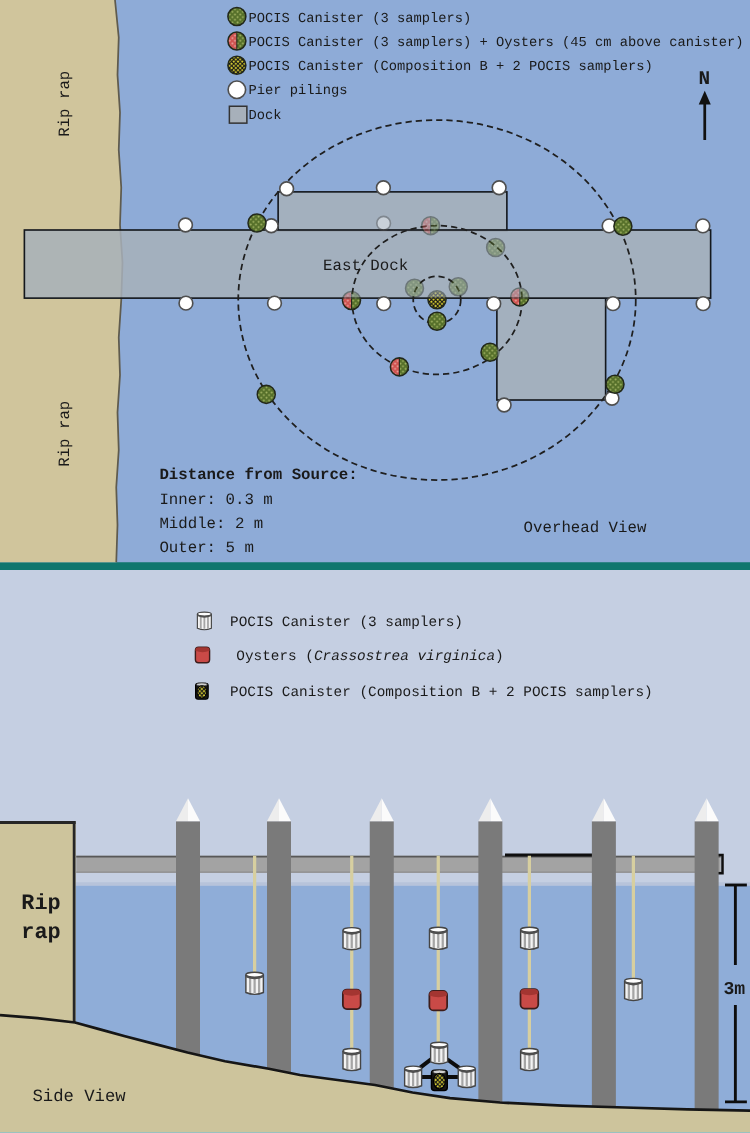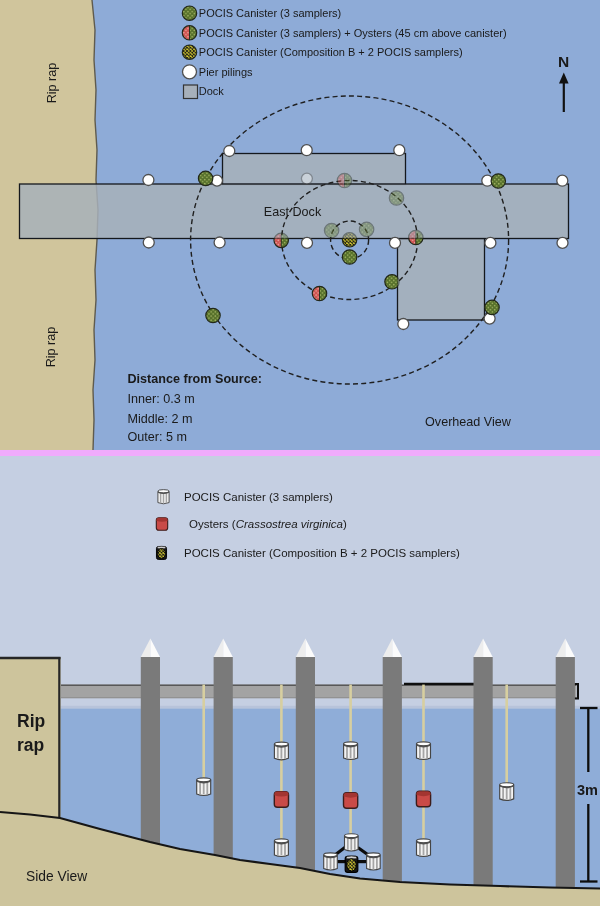--- a/index.html
+++ b/index.html
@@ -1,17 +1,17 @@
 <!DOCTYPE html>
 <html><head>
 <meta charset="utf-8">
 <style>
   html,body{margin:0;padding:0;background:#ffffff;}
-  .page{position:relative;width:600px;height:906px;background:#f0abfc;overflow:hidden;
-        font-family:Liberation Sans, sans-serif;}
+  .page{position:relative;width:600px;height:906px;background:#0f766e;overflow:hidden;
+        font-family:Liberation Mono, monospace;}
   .panel{position:absolute;left:0;}
   #svg-top{top:0;}
   #svg-bottom{top:456px;}
   svg text{fill:#1a1a1a;}
 </style>
 </head>
 <body>
 
 <div class="page">
 

